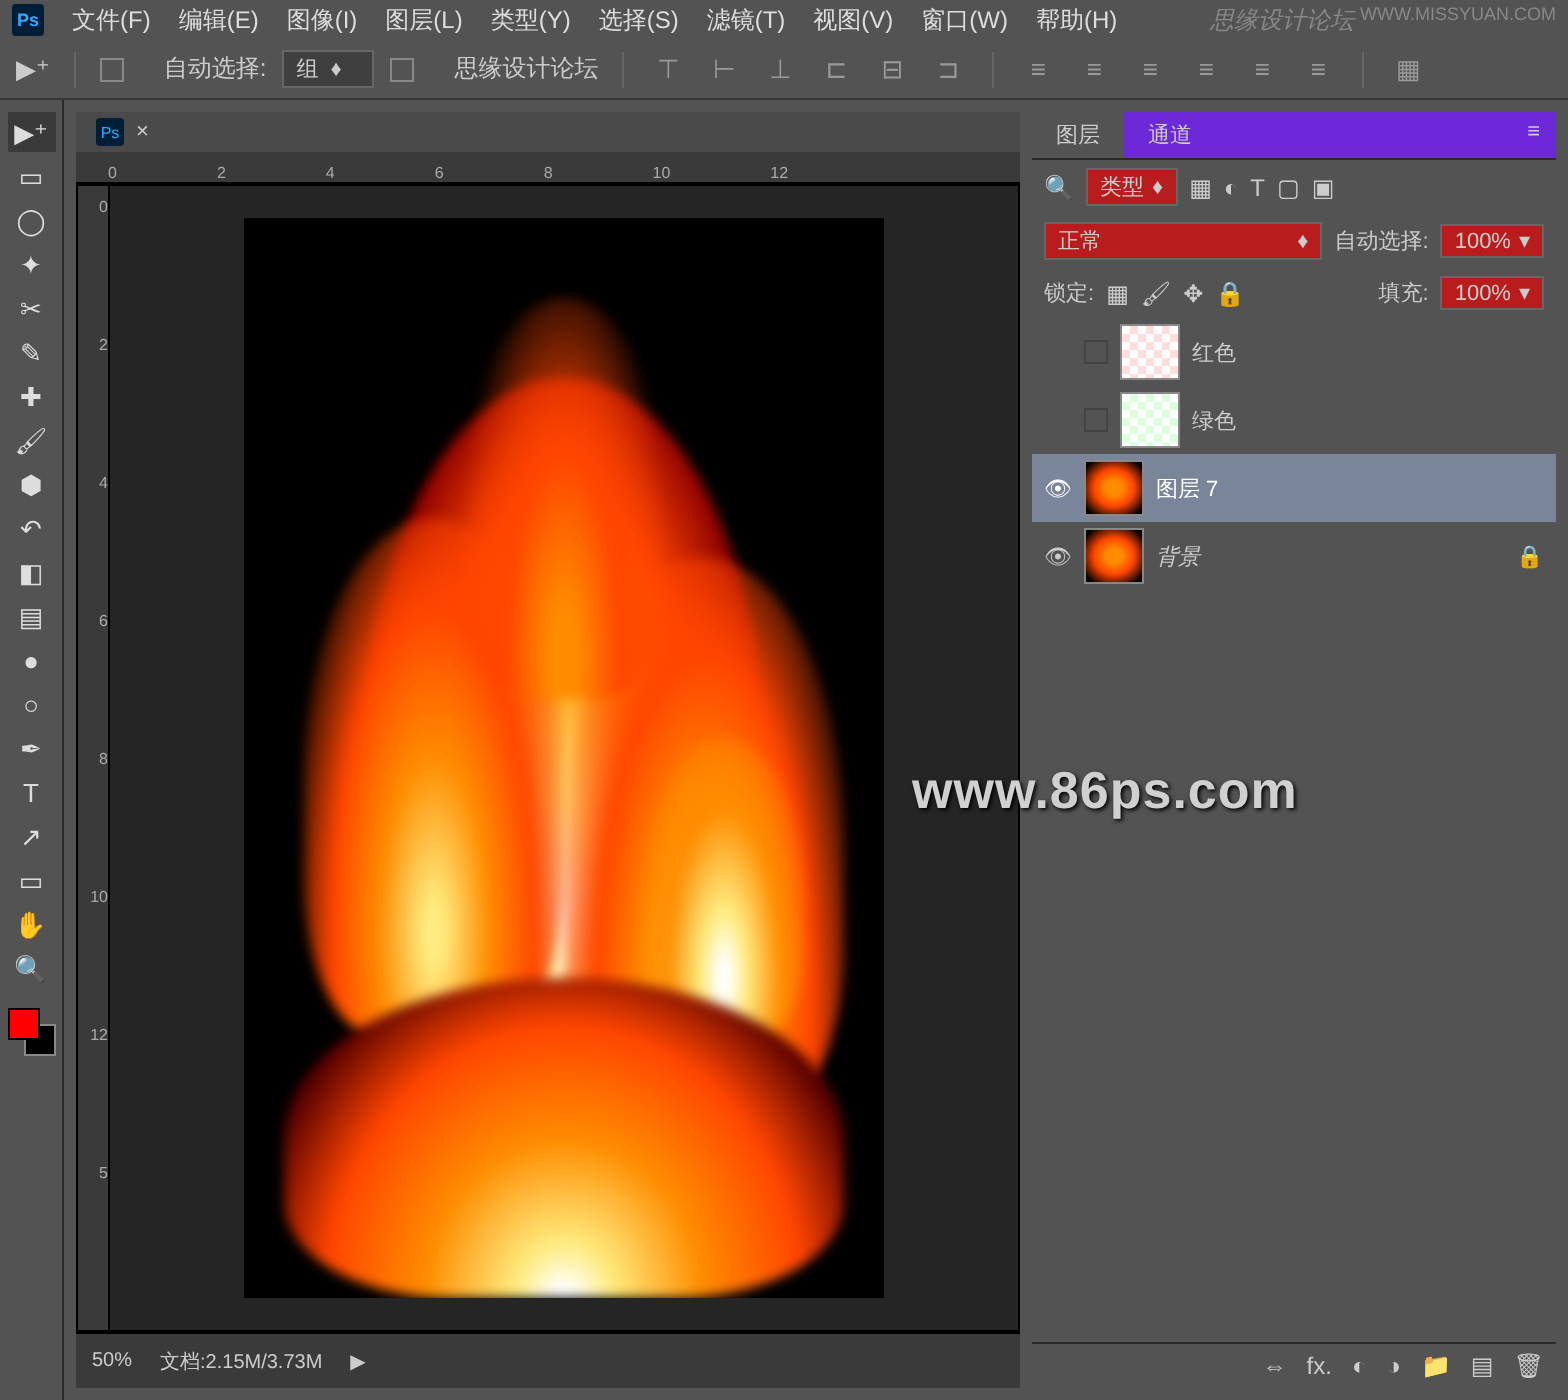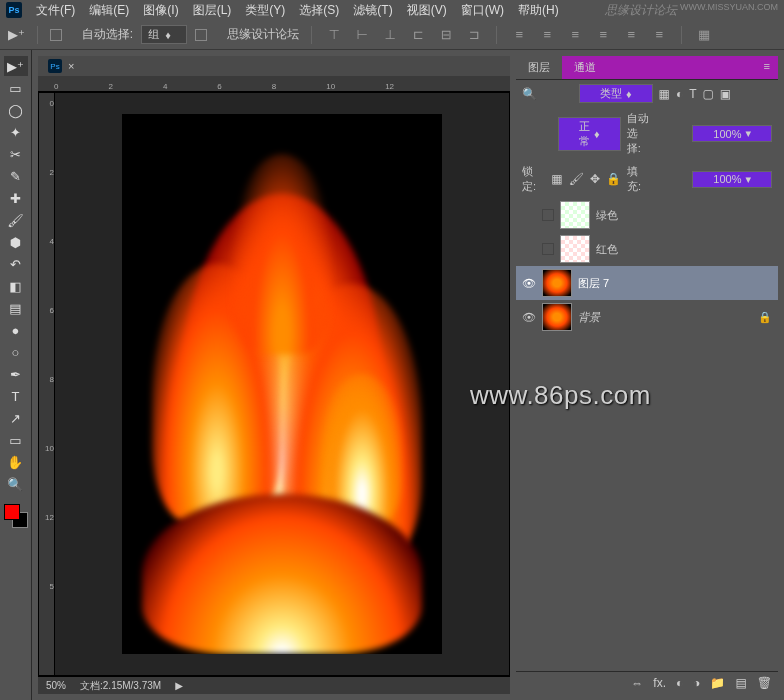--- a/index.html
+++ b/index.html
@@ -23,29 +23,29 @@
 .tool-strip .bg { position: absolute; width: 16px; height: 16px; background: #000; border: 1px solid #888; bottom: 0; right: 0; }
 .canvas-area { flex: 1; background: #252525; display: flex; flex-direction: column; margin: 6px; }
 .doc-tab { background: #4a4a4a; padding: 3px 10px; font-size: 11px; color: #ccc; display: flex; align-items: center; gap: 6px; }
 .doc-tab .ps { width: 14px; height: 14px; background: #001e36; color: #31a8ff; font-size: 8px; display: flex; align-items: center; justify-content: center; border-radius: 2px; }
 .canvas { flex: 1; position: relative; display: flex; border: 1px solid #000; }
 .ruler-h { height: 16px; background: #3a3a3a; border-bottom: 1px solid #000; display: flex; font-size: 8px; color: #aaa; align-items: flex-end; padding-left: 16px; gap: 50px; }
 .ruler-v { width: 16px; background: #3a3a3a; border-right: 1px solid #000; display: flex; flex-direction: column; font-size: 8px; color: #aaa; padding-top: 6px; gap: 60px; align-items: flex-end; }
 .canvas-inner { flex: 1; background: #252525; display: flex; align-items: center; justify-content: center; position: relative; }
 .fire { width: 320px; height: 540px; background: #000; position: relative; overflow: hidden; }
 .flame { position: absolute; border-radius: 50% 50% 30% 30%; filter: blur(3px); }
-.watermark { position: absolute; top: 380px; left: 470px; font-size: 26px; font-weight: normal; color: #d0d0d0; font-family: Arial; letter-spacing: 0.5px; z-index: 10; text-shadow: 1px 1px 2px #000; }
-.statusbar { background: #3a3a3a; height: 18px; display: flex; align-items: center; padding: 0 8px; gap: 14px; font-size: 10px; color: #ccc; border-top: 1px solid #000; }
+.watermark { position: absolute; top: 380px; left: 456px; font-size: 26px; font-weight: bold; color: #d0d0d0; font-family: Arial; letter-spacing: 0.5px; z-index: 10; text-shadow: 1px 1px 2px #000; }
+.statusbar { background: #3a3a3a; height: 28px; display: flex; align-items: center; padding: 0 8px; gap: 14px; font-size: 10px; color: #ccc; border-top: 1px solid #000; }
 .panels { width: 262px; background: #535353; margin: 6px 6px 6px 0; display: flex; flex-direction: column; }
-.panel-tabs { display: flex; background: #a21caf; border-bottom: 1px solid #2a2a2a; }
+.panel-tabs { display: flex; background: #6d28d9; border-bottom: 1px solid #2a2a2a; }
 .panel-tabs .tab { padding: 4px 12px; font-size: 11px; cursor: pointer; }
 .panel-tabs .tab.active { background: #535353; }
 .panel-tabs .menu { margin-left: auto; padding: 4px 8px; }
 .panel-row { display: flex; align-items: center; padding: 4px 6px; gap: 6px; font-size: 11px; }
-.panel-row .combo { background: #6d28d9; border: 1px solid #666; padding: 1px 20px; display: flex; align-items: center; gap: 4px; margin-left: 36px; }
+.panel-row .combo { background: #b91c1c; border: 1px solid #666; padding: 1px 6px; display: flex; align-items: center; gap: 4px; }
 .panel-row .ico { font-size: 12px; color: #ccc; }
 .layers-list { flex: 1; display: flex; flex-direction: column; }
 .layer { display: flex; align-items: center; padding: 3px 6px; gap: 6px; }
 .layer.selected { background: #7a8599; color: #fff; }
 .layer .eye { width: 14px; font-size: 11px; }
 .layer .box { width: 12px; height: 12px; border: 1px solid #444; }
 .layer .thumb { width: 30px; height: 28px; border: 1px solid #888; background: #000; }
 .layer .thumb.trans { background: repeating-conic-gradient(#ccc 0 25%, #fff 0 50%) 0 0/8px 8px; }
 .layer .name { font-size: 11px; }
 .panel-footer { display: flex; justify-content: flex-end; padding: 4px 6px; gap: 10px; font-size: 12px; color: #ccc; border-top: 1px solid #2a2a2a; }
@@ -210,28 +210,28 @@
       <span style="margin-left:auto">填充:</span>
       <div class="combo">
           <span>100%</span>
           <span>▾</span>
         </div>
     </div>
     <div class="layers-list">
       <div class="layer">
         <span class="eye"></span>
         <span class="box"></span>
-        <div class="thumb trans" style="background:repeating-conic-gradient(#dfd 0 25%,#fff 0 50%) 0 0/8px 8px"></div>
-        <span class="name">绿色</span>
+        <div class="thumb trans" style="background:repeating-conic-gradient(#fdd 0 25%,#fff 0 50%) 0 0/8px 8px"></div>
+        <span class="name">红色</span>
       </div>
       <div class="layer">
         <span class="eye"></span>
         <span class="box"></span>
-        <div class="thumb trans" style="background:repeating-conic-gradient(#fdd 0 25%,#fff 0 50%) 0 0/8px 8px"></div>
-        <span class="name">红色</span>
+        <div class="thumb trans" style="background:repeating-conic-gradient(#dfd 0 25%,#fff 0 50%) 0 0/8px 8px"></div>
+        <span class="name">绿色</span>
       </div>
       <div class="layer selected">
         <span class="eye">👁</span>
         <div class="thumb" style="background:radial-gradient(#ff8c00 20%,#ff4500 50%,#000 90%)"></div>
         <span class="name">图层 7</span>
       </div>
       <div class="layer">
         <span class="eye">👁</span>
         <div class="thumb" style="background:radial-gradient(#ff8c00 20%,#ff4500 50%,#000 90%)"></div>
         <span class="name" style="font-style:italic">背景</span>

